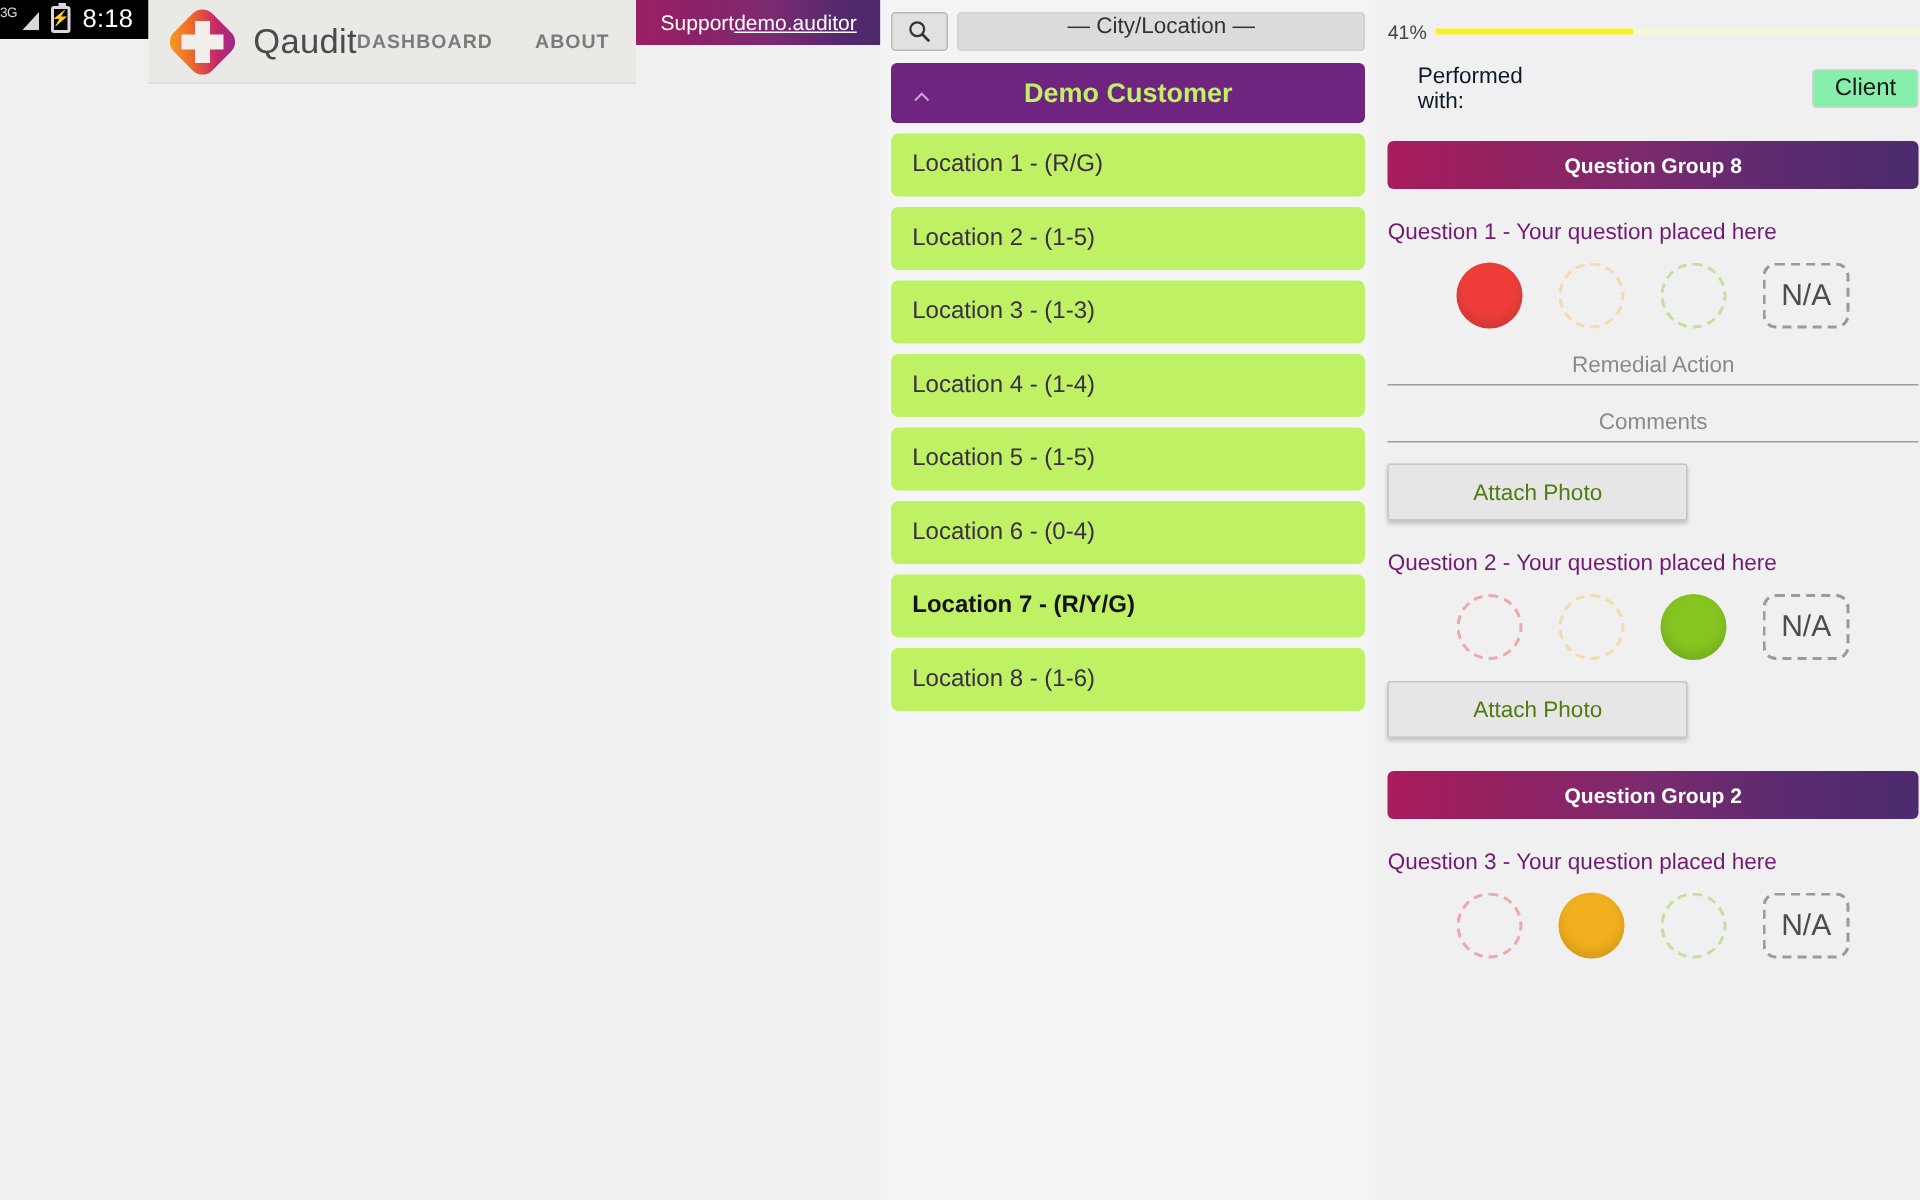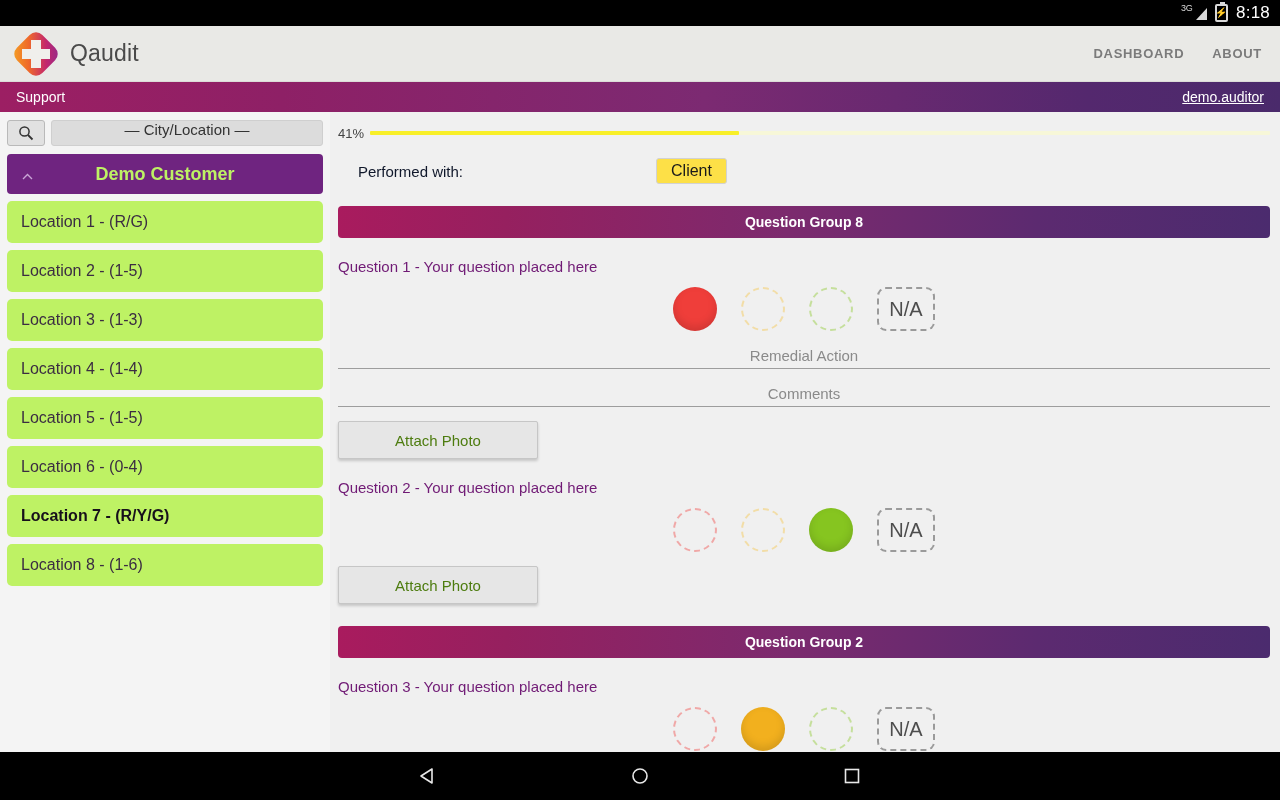--- a/index.html
+++ b/index.html
@@ -6,21 +6,21 @@
   html, body {
     width: 1280px; height: 800px;
     background: #000;
     font-family: "Liberation Sans", sans-serif;
     overflow: hidden;
   }
   .device {
     position: relative;
     width: 1280px; height: 800px;
     background: #f0f0f0;
-    display: flex; flex-direction: column;
+    display: flex; flex-direction: row;
   }
 
   
   .statusbar {
     height: 26px; background: #000; color: #fff;
     display: flex; align-items: center; justify-content: flex-end;
     padding-right: 10px; gap: 8px;
     font-size: 15px;
   }
   .sb-signal { position: relative; width: 26px; height: 18px; }
@@ -130,21 +130,21 @@
   .progress-fill {
     position: absolute; left: 0; top: 0; bottom: 0;
     background: #f8ef28; border-radius: 1px;
   }
   .performed-row {
     display: flex; align-items: center; margin-top: 14px; height: 26px;
   }
   .performed-label { font-size: 15px; color: #0f172a; margin-left: 20px; }
   .performed-btn {
     margin-left: 193px;
-    background: #fde047; border: 1px solid #d2d2d2; border-radius: 3px;
+    background: #86efac; border: 1px solid #d2d2d2; border-radius: 3px;
     padding: 3px 14px; font-size: 16px; color: #1a1a1a; cursor: pointer;
   }
   .group-header {
     margin-top: 22px;
     height: 32px; border-radius: 4px; color: #fff;
     font-size: 14px; font-weight: bold;
     display: flex; align-items: center; justify-content: center;
     background: linear-gradient(90deg, #a91b5e 0%, #96205f 18%, #7c2a6e 48%, #5c2a70 75%, #4b2b6e 100%);
     cursor: pointer;
   }

